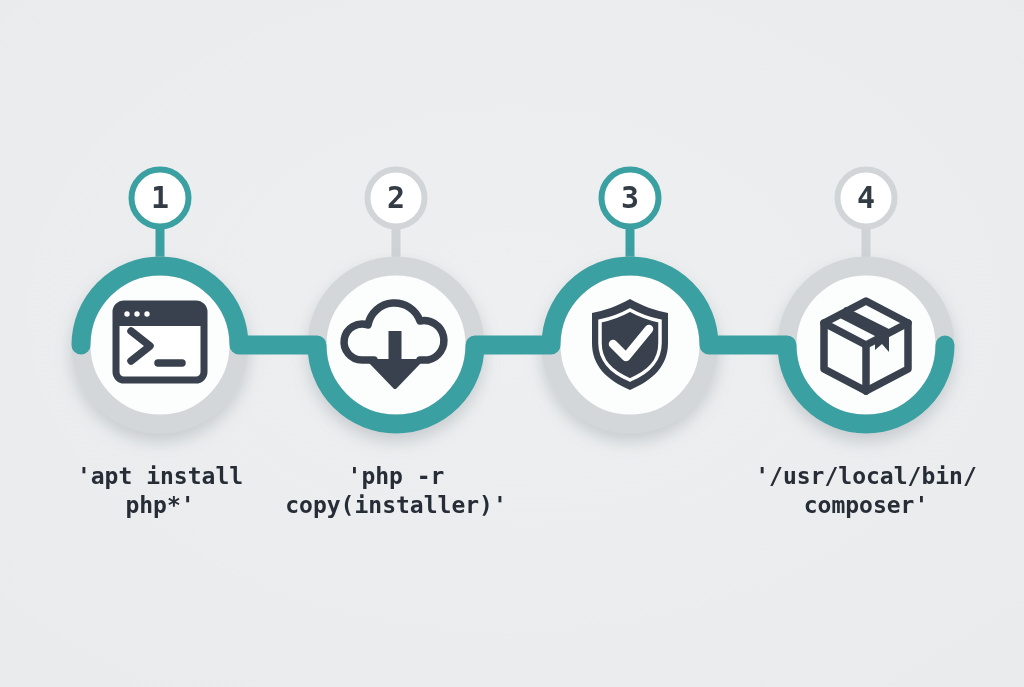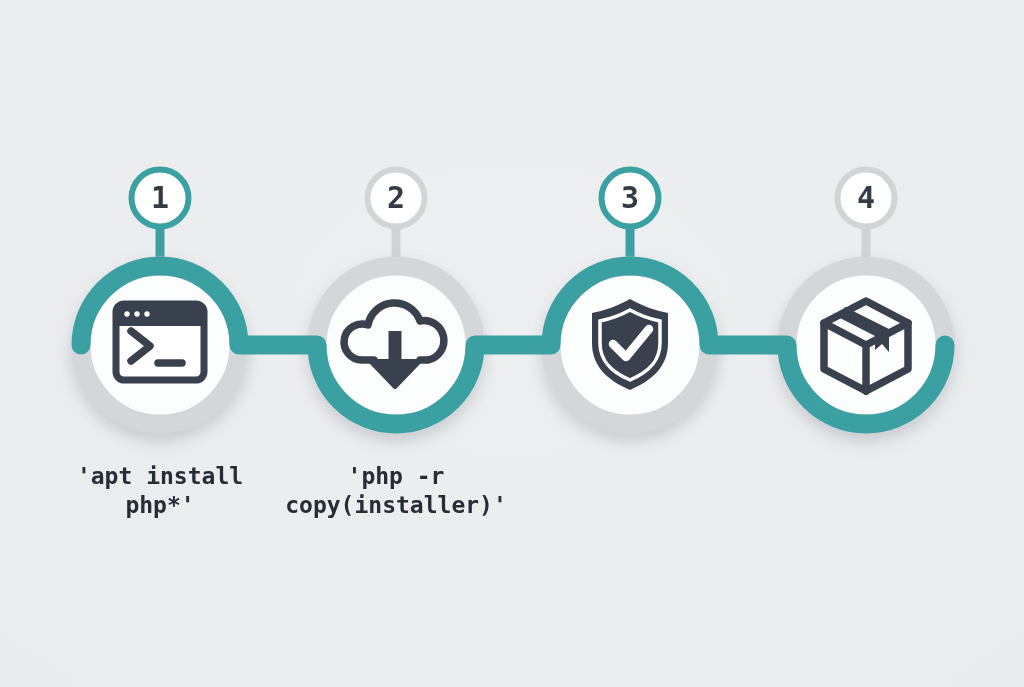--- a/index.html
+++ b/index.html
@@ -107,14 +107,16 @@
 
   <div class="step-num" style="left:128px;">1</div>
   <div class="step-num" style="left:364px;">2</div>
   <div class="step-num" style="left:598px;">3</div>
   <div class="step-num" style="left:834px;">4</div>
 
   <div class="caption" style="left:256px;">'php -r
 copy(installer)'</div>
   <div class="caption" style="left:20px;">'apt install
 php*'</div>
+  <div class="caption" style="left:726px;">'/usr/local/bin/
+composer'</div>
 
 </div>
 
 </body></html>

